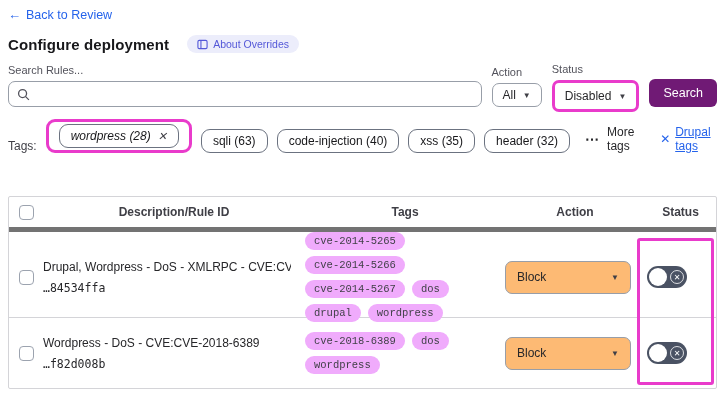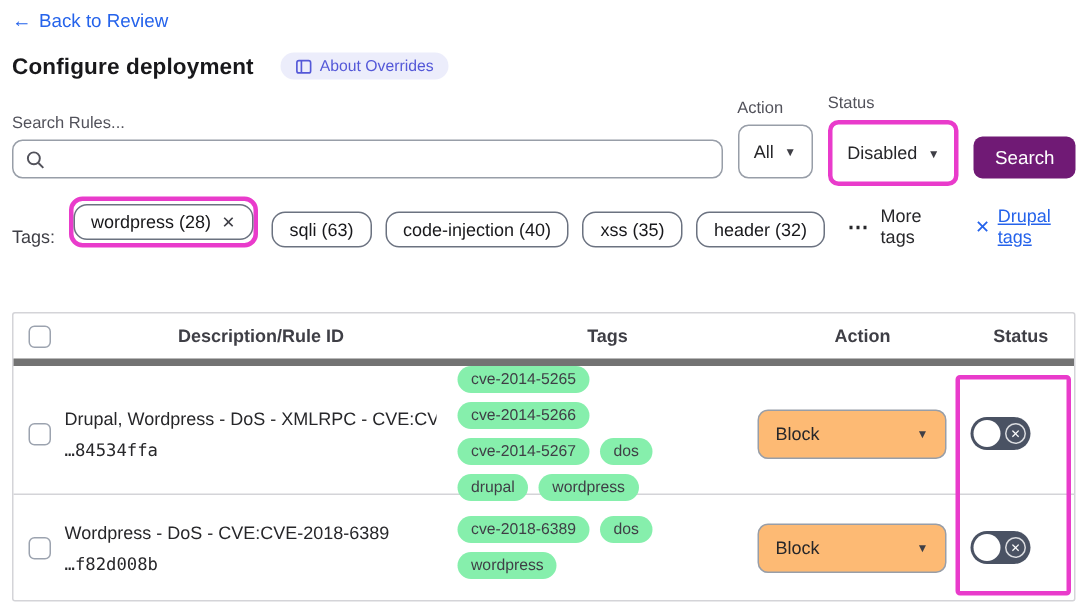--- a/index.html
+++ b/index.html
@@ -18,53 +18,53 @@
                  font-size:10.5px; padding:3px 10px; border-radius:10px; cursor:pointer;justify-content:flex-end; }
 
   
   .filter-row { margin-top:10px; display:flex; align-items:flex-end; gap:10px; }
   .fgroup { display:flex; flex-direction:column; }
   .flabel { font-size:11px; color:#52525b; margin-bottom:5px; }
   .search-group { flex:1; }
   .search-box { height:26px; border:1px solid #989ea8; border-radius:7px; display:flex; align-items:center;
                 padding:0 8px; gap:6px; background:#fff; }
   .search-box input { border:none; outline:none; flex:1; font-size:12px; font-family:inherit; background:transparent; }
-  .select-btn { height:36px; border:1px solid #989ea8; border-radius:7px; background:#fff; display:inline-flex;
+  .select-btn { height:24px; border:1px solid #989ea8; border-radius:7px; background:#fff; display:inline-flex;
                 align-items:center; gap:7px; padding:0 10px; font-size:12px; color:#27272a; cursor:pointer; white-space:nowrap;justify-content:center; }
   .caret { font-size:8px; color:#3f3f46; }
   .hl-wrap { border:3px solid #e93bcb; border-radius:7px; padding:1px; margin-bottom:-5px; background:#fff; }
   .search-btn { height:28px; padding:0 14px; background:#701a75; color:#fff; font-size:12.5px; border:none;
                 border-radius:6px; cursor:pointer; font-family:inherit; }
 
   
   .tags-row { margin-top:12px; display:flex; align-items:flex-end; gap:9px; }
   .tags-label { font-size:12px; color:#3f3f46; }
   .tag-pill { display:inline-flex; align-items:center; gap:7px; border:1px solid #6b7280; border-radius:9px;
               background:#fff; padding:4px 11px; font-size:12px; color:#18181b; cursor:pointer; white-space:nowrap; }
   .tag-pill .x { font-size:11px; color:#3f3f46; }
-  .hl-wrap-tag { border:3px solid #e93bcb; border-radius:9px; padding:2px 0; }
+  .hl-wrap-tag { border:3px solid #e93bcb; border-radius:9px; padding:2px 10px;font-style:italic; }
   .more-tags { display:inline-flex; align-items:center; gap:7px; font-size:12px; color:#27272a; cursor:pointer; margin-left:6px; }
   .more-tags .dots { font-size:14px; font-weight:bold; letter-spacing:1px; }
   .clear-tags { display:inline-flex; align-items:center; gap:5px; color:#2563eb; font-size:12px; cursor:pointer; margin-left:10px; }
   .clear-tags .txt { text-decoration:underline; }
 
   
   .rules-table { margin-top:43px; border:1px solid #d4d4d8; border-radius:2px; position:relative; }
   .t-row { display:grid; grid-template-columns:34px 262px 200px 140px 1fr; align-items:center; }
   .t-head { height:35px; border-bottom:5px solid #737373;text-align:center; }
   .t-head .hcell { font-size:12px; font-weight:bold; color:#3f3f46; }
   .t-body-row1 { height:86px; border-bottom:1px solid #d4d4d8; }
   .t-body-row2 { height:70px; }
   .cb-cell { display:flex; justify-content:center; }
   .checkbox { width:15px; height:15px; border:1.5px solid #9ca3af; border-radius:4px; background:#fff; cursor:pointer; }
   .desc-cell { padding-right:14px; }
   .desc-line { font-size:12px; color:#27272a; white-space:nowrap; overflow:hidden; }
   .rule-id { font-family:"DejaVu Sans Mono", monospace; font-size:11.5px; margin-top:7px; color:#27272a; }
   .tagchips { display:flex; flex-wrap:wrap; gap:6px 7px; padding-right:20px; }
-  .chip { background:#86efac; color:#3f3f46; font-size:10.5px; padding:3px 9px; border-radius:9px; white-space:nowrap; }
+  .chip { background:#f0abfc; color:#3f3f46; font-size:10.5px; padding:3px 9px; border-radius:9px; white-space:nowrap;font-family:Liberation Mono, monospace; }
   .action-select { width:126px; height:33px; border:1px solid #989ea8; border-radius:7px; background:#fdba74;
                    display:flex; align-items:center; justify-content:space-between; padding:0 11px; font-size:12px; cursor:pointer; }
   .toggle { width:40px; height:22px; border-radius:11px; background:#4a5263; position:relative; cursor:pointer; margin-left:2px; }
   .toggle .knob { position:absolute; left:2px; top:2px; width:18px; height:18px; border-radius:50%; background:#fff; }
   .toggle .offx { position:absolute; right:3px; top:50%; transform:translateY(-50%); width:14px; height:14px;
                   border:1px solid rgba(255,255,255,.8); border-radius:50%; color:#fff; font-size:8px;
                   display:flex; align-items:center; justify-content:center; }
   .status-hl { position:absolute; left:628px; top:41px; width:77px; height:147px; border:3px solid #e93bcb;
                border-radius:3px; pointer-events:none; }
 </style>

